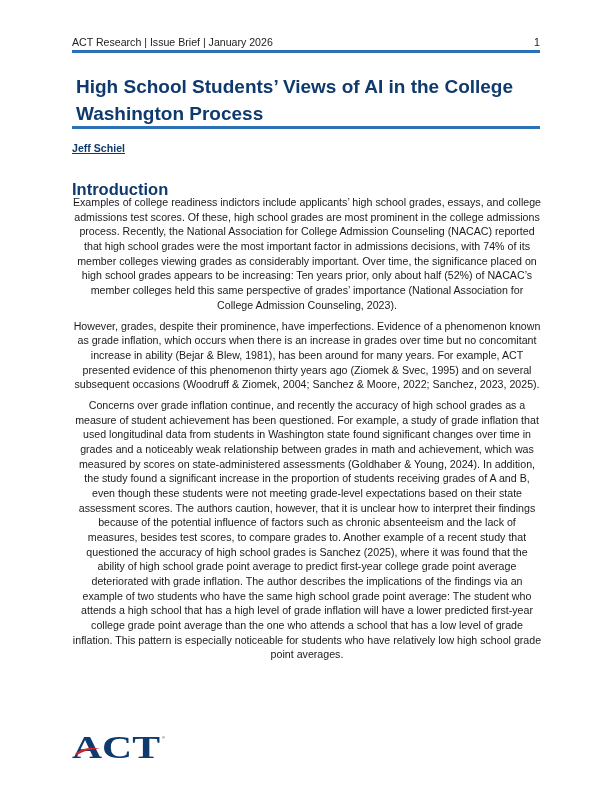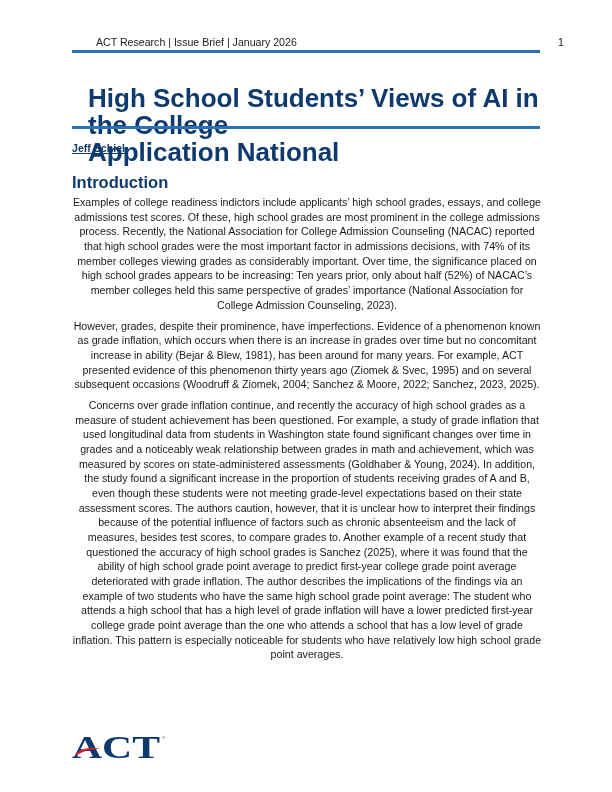--- a/index.html
+++ b/index.html
@@ -1,41 +1,41 @@
 <!DOCTYPE html>
 <html><head>
   <meta charset="utf-8">
   <style>
     html, body { margin: 0; padding: 0; background: #ffffff; }
     body { width: 612px; height: 792px; position: relative; overflow: hidden; font-family: "Liberation Sans", sans-serif; color: #1a1a1a; }
     .page { position: absolute; left: 72px; top: 0; width: 468px; }
-    .running-head { position: absolute; top: 36px; left: 0; width: 468px; font-size: 10.6px; color: #222; display: flex; justify-content: space-between; margin-left: 24px; }
+    .running-head { position: absolute; top: 36px; left: 0; width: 468px; font-size: 10.6px; color: #222; display: flex; justify-content: space-between; }
     .rule-top { position: absolute; top: 50px; left: 0; width: 468px; height: 3px; background: #2a72b5; }
-    .title { position: absolute; top: 69px; left: 0; width: 468px; font-size: 26px; font-weight: bold; color: #0f3a6e; line-height: 27px; margin: 16px; }
+    .title { position: absolute; top: 69px; left: 0; width: 468px; font-size: 19px; font-weight: bold; color: #0f3a6e; line-height: 27px; margin: 4px; }
     .rule-title { position: absolute; top: 126px; left: 0; width: 468px; height: 3px; background: #2a72b5; }
     .author { position: absolute; top: 142px; left: 0; font-size: 10.6px; font-weight: bold; color: #0f3a6e; text-decoration: underline; }
-    .section-heading { position: absolute; top: 173px; left: 0; font-size: 16.5px; font-weight: bold; color: #0f3a6e; margin: 0; }
+    .section-heading { position: absolute; top: 180px; left: 0; font-size: 16.5px; font-weight: bold; color: #0f3a6e; margin: 0; }
     .body-text { position: absolute; top: 195px; left: 0; width: 470px; text-align: center; }
     .body-text p { margin: 0 0 6.3px 0; font-size: 10.65px; line-height: 14.65px; color: #1a1a1a; }
     .footer-logo { position: absolute; left: 72px; top: 733px; width: 96px; height: 28px; }
     .footer-text { position: absolute; left: 0; top: 790px; width: 540px; text-align: right; font-size: 11px; color: #222; }
   </style>
 </head>
 <body>
 
 <div class="page">
   <div class="running-head">
     <span>ACT Research | Issue Brief | January 2026</span>
     <span>1</span>
   </div>
   <div class="rule-top"></div>
 
   <h1 class="title">
     <span>High School Students’ Views of AI in the College</span><br>
-    <span>Application National</span>
+    <span>Washington Process</span>
   </h1>
   <div class="rule-title"></div>
 
   <div class="author">Jeff Schiel</div>
 
   <h2 class="section-heading">Introduction</h2>
 
   <div class="body-text">
     <p>Examples of college readiness indictors include applicants’ high school grades, essays, and college admissions test scores. Of these, high school grades are most prominent in the college admissions process. Recently, the National Association for College Admission Counseling (NACAC) reported that high school grades were the most important factor in admissions decisions, with 74% of its member colleges viewing grades as considerably important. Over time, the significance placed on high school grades appears to be increasing: Ten years prior, only about half (52%) of NACAC’s member colleges held this same perspective of grades’ importance (National Association for College Admission Counseling, 2023).</p>
     <p>However, grades, despite their prominence, have imperfections. Evidence of a phenomenon known as grade inflation, which occurs when there is an increase in grades over time but no concomitant increase in ability (Bejar &amp; Blew, 1981), has been around for many years. For example, ACT presented evidence of this phenomenon thirty years ago (Ziomek &amp; Svec, 1995) and on several subsequent occasions (Woodruff &amp; Ziomek, 2004; Sanchez &amp; Moore, 2022; Sanchez, 2023, 2025).</p>

